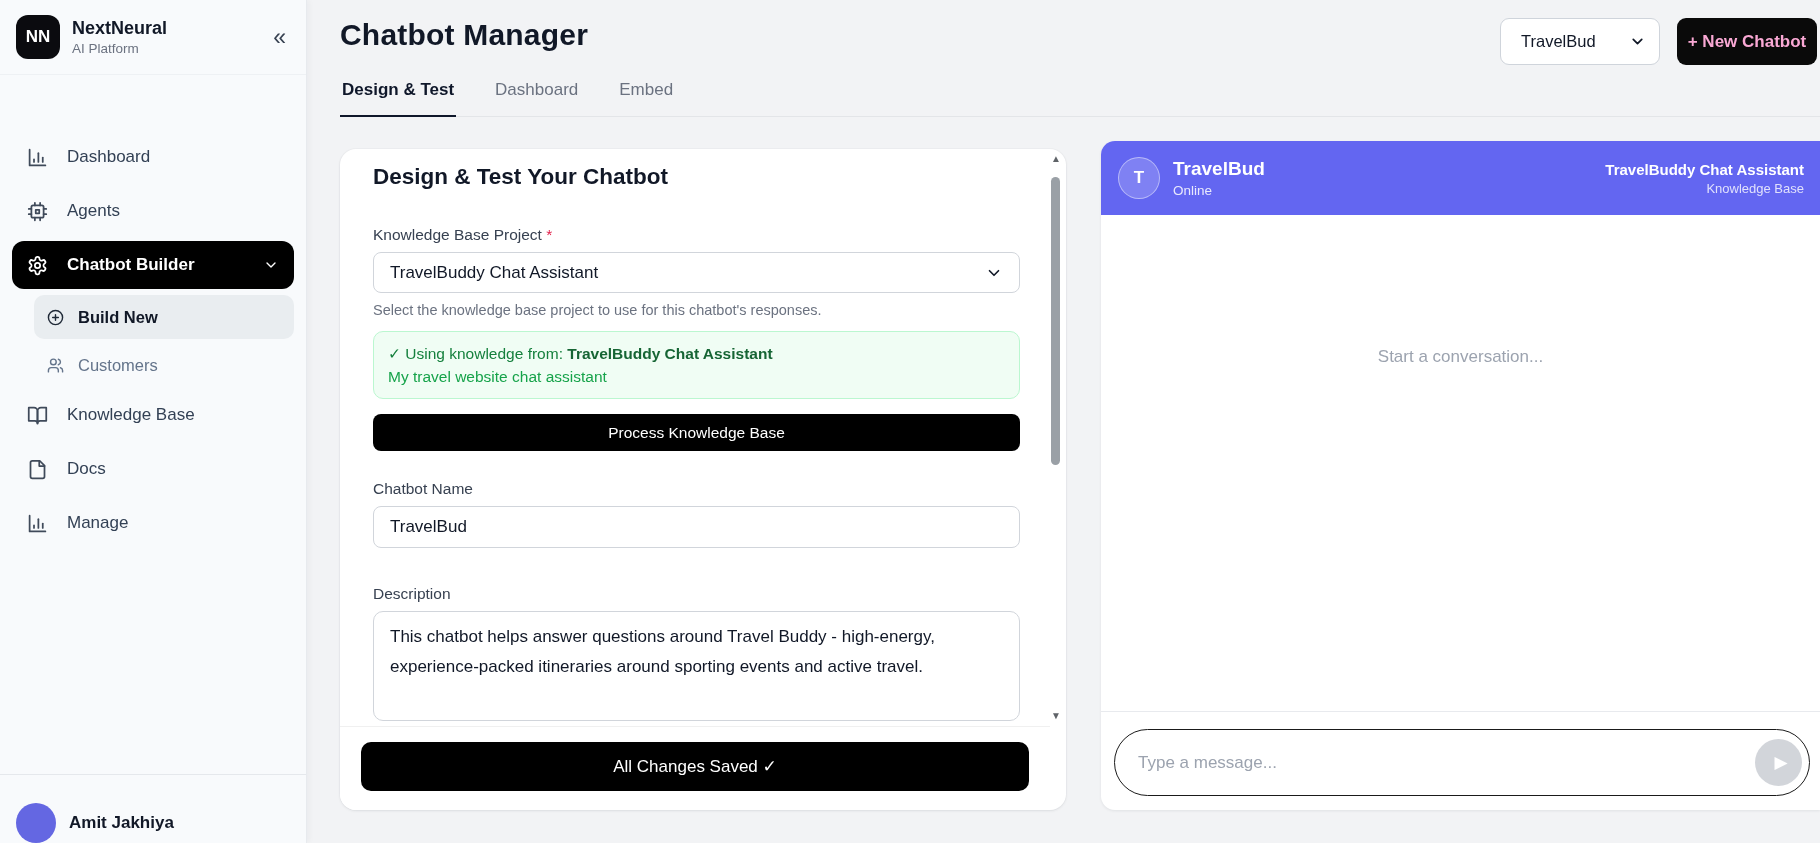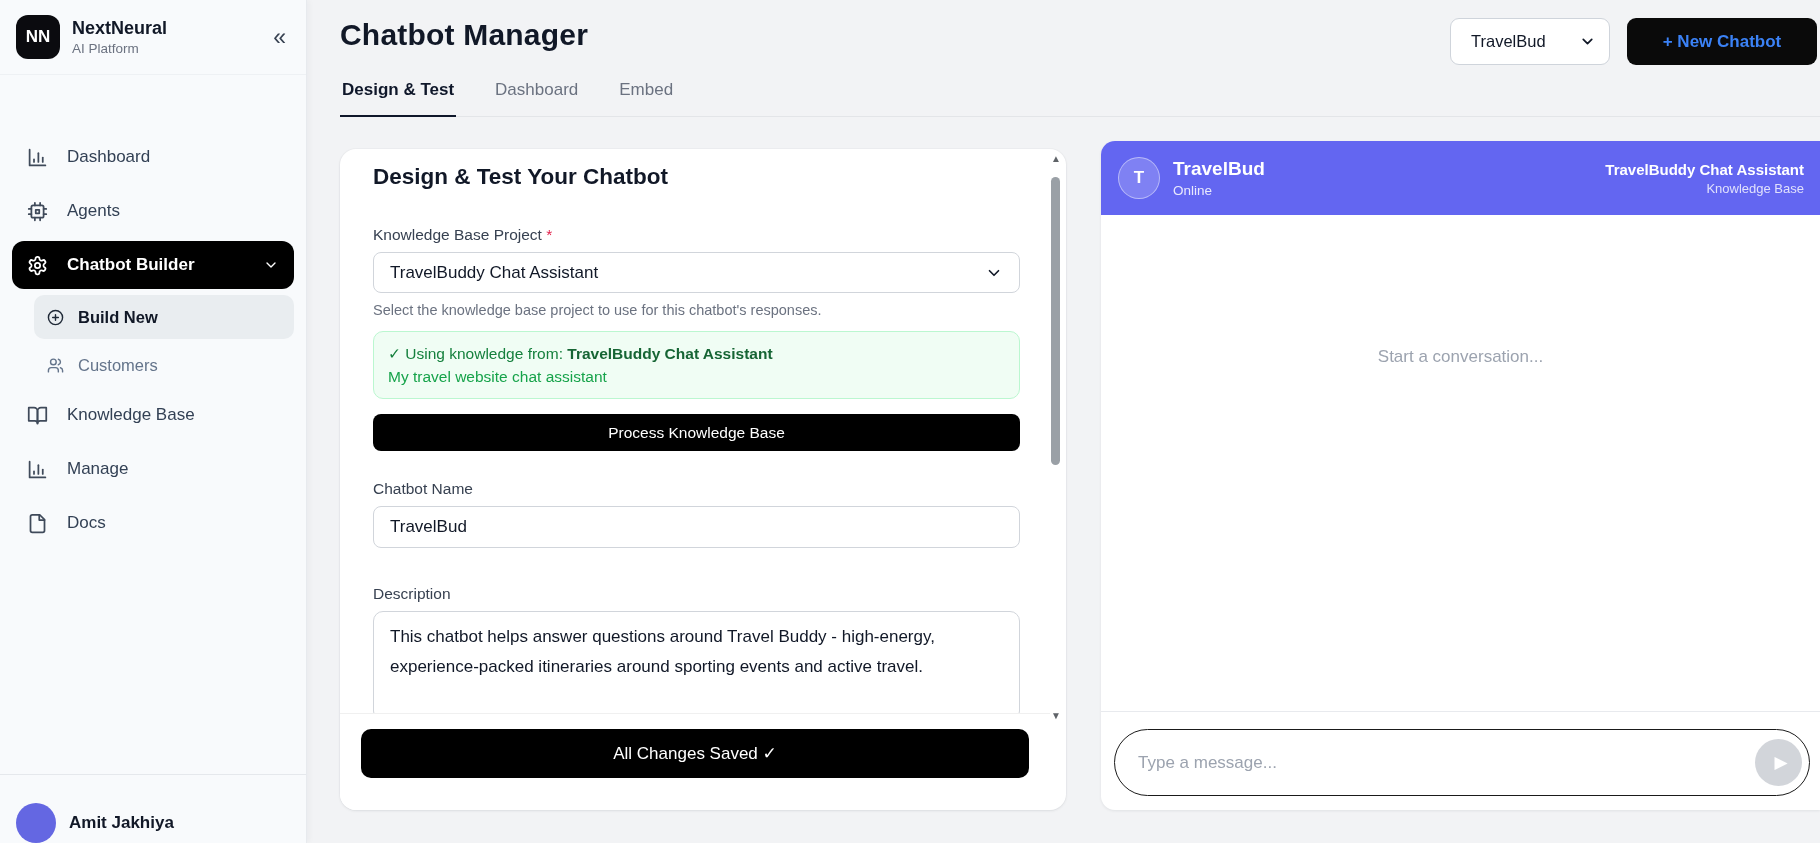--- a/index.html
+++ b/index.html
@@ -38,21 +38,21 @@
 
   
   .main { position:absolute; left:307px; top:0; right:0; bottom:0; padding-left:33px; }
   .header-row { display:flex; align-items:flex-start; justify-content:space-between; padding:18px 3px 0 0; }
   .page-title { font-size:30px; font-weight:bold; color:#111827; letter-spacing:.2px; }
   .header-actions { display:flex; gap:17px; }
   .chatbot-select { width:160px; height:47px; background:#fff; border:1px solid #cfd4db; border-radius:9px;
                     display:flex; align-items:center; justify-content:space-between; padding:0 13px 0 20px;
                     font-size:16.5px; color:#111827; cursor:pointer; }
   .chatbot-select svg { width:17px; height:17px; stroke:#111827; stroke-width:2.4; fill:none; stroke-linecap:round; stroke-linejoin:round; }
-  .new-chatbot-btn { width:190px; height:47px; background:#0a0a0a; color:#3b82f6; border:none; border-radius:9px;
+  .new-chatbot-btn { width:140px; height:47px; background:#0a0a0a; color:#f9a8d4; border:none; border-radius:9px;
                      font-size:17px; font-weight:bold; font-family:inherit; cursor:pointer; }
 
   .tabs { display:flex; gap:37px; margin-top:15px; border-bottom:1px solid #e3e5e8; }
   .tab { font-size:17px; color:#6b7280; padding:0 2px 15px 2px; cursor:pointer; border-bottom:2.5px solid transparent; margin-bottom:-1px; }
   .tab.active { color:#0f172a; font-weight:bold; border-bottom-color:#0f172a; }
 
   .content { display:flex; gap:35px; align-items:flex-start; }
 
   
   .builder-card { position:relative; width:726px; height:661px; margin-top:32px; background:#fff; border-radius:16px;
@@ -72,21 +72,21 @@
   .process-btn { width:100%; height:37px; background:#000; color:#fff; border:none; border-radius:8px;
                  font-size:15.5px; font-family:Liberation Sans, sans-serif; cursor:pointer; margin-bottom:29px; }
   .text-input { width:100%; height:42px; border:1px solid #d1d5db; border-radius:8px; padding:0 16px;
                 font-size:17px; color:#111827; font-family:inherit; margin-bottom:37px; outline:none; }
   .desc-area { width:100%; height:110px; border:1px solid #d1d5db; border-radius:10px; padding:10px 16px;
                font-size:17px; line-height:30px; color:#111827; font-family:inherit; resize:none; outline:none; }
   .sb-track { position:absolute; right:3px; top:4px; bottom:88px; width:14px; }
   .sb-arrow { position:absolute; left:0; width:14px; text-align:center; font-size:10px; color:#5f6368; line-height:12px; }
   .sb-arrow.up { top:0; } .sb-arrow.down { bottom:0; }
   .sb-thumb { position:absolute; left:2px; top:24px; width:9px; height:288px; background:#9aa0a6; border-radius:6px; }
-  .card-footer { position:absolute; left:0; right:16px; bottom:0; height:97px; border-top:1px solid #f0f0f0; padding:15px 21px; background:#fff; }
+  .card-footer { position:absolute; left:0; right:16px; bottom:0; height:84px; border-top:1px solid #f0f0f0; padding:15px 21px; background:#fff; }
   .save-btn { width:100%; height:49px; background:#000; color:#fff; border:none; border-radius:10px;
               font-size:17px; font-family:inherit; cursor:pointer; }
 
   
   .chat-card { flex:1; height:669px; margin-top:24px; background:#fff; border-radius:14px 0 0 14px;
                box-shadow:0 1px 3px rgba(16,24,40,.08); display:flex; flex-direction:column; overflow:hidden; }
   .chat-header { height:74px; background:#6366f1; display:flex; align-items:center; padding:0 16px 0 17px; flex:0 0 auto; }
   .chat-avatar { width:42px; height:42px; border-radius:50%; background:rgba(255,255,255,.18); border:1.5px solid rgba(255,255,255,.45);
                  color:#fff; font-size:17px; font-weight:bold; display:flex; align-items:center; justify-content:center; flex:0 0 auto; }
   .chat-id { margin-left:13px; }
@@ -170,33 +170,33 @@
       </div>
       <div class="nav-item">
         <svg viewBox="0 0 24 24">
             <path d="M2 3h6a4 4 0 0 1 4 4v14a3 3 0 0 0-3-3H2z"></path>
             <path d="M22 3h-6a4 4 0 0 0-4 4v14a3 3 0 0 1 3-3h7z"></path>
           </svg>
         <span>Knowledge Base</span>
       </div>
       <div class="nav-item">
         <svg viewBox="0 0 24 24">
+            <path d="M14.5 2H6a2 2 0 0 0-2 2v16a2 2 0 0 0 2 2h12a2 2 0 0 0 2-2V7.5z"></path>
+            <path d="M14 2v6h6"></path>
+          </svg>
+        <span>Docs</span>
+      </div>
+      <div class="nav-item">
+        <svg viewBox="0 0 24 24">
             <path d="M3 3v18h18"></path>
             <path d="M8 17v-3"></path>
             <path d="M13 17V7"></path>
             <path d="M18 17v-5"></path>
           </svg>
         <span>Manage</span>
-      </div>
-      <div class="nav-item">
-        <svg viewBox="0 0 24 24">
-            <path d="M14.5 2H6a2 2 0 0 0-2 2v16a2 2 0 0 0 2 2h12a2 2 0 0 0 2-2V7.5z"></path>
-            <path d="M14 2v6h6"></path>
-          </svg>
-        <span>Docs</span>
       </div>
     </nav>
 
     <div class="side-footer">
       <div class="user-avatar"></div>
       <div class="user-name">Amit Jakhiya</div>
     </div>
   </aside>
 
   <main class="main">

